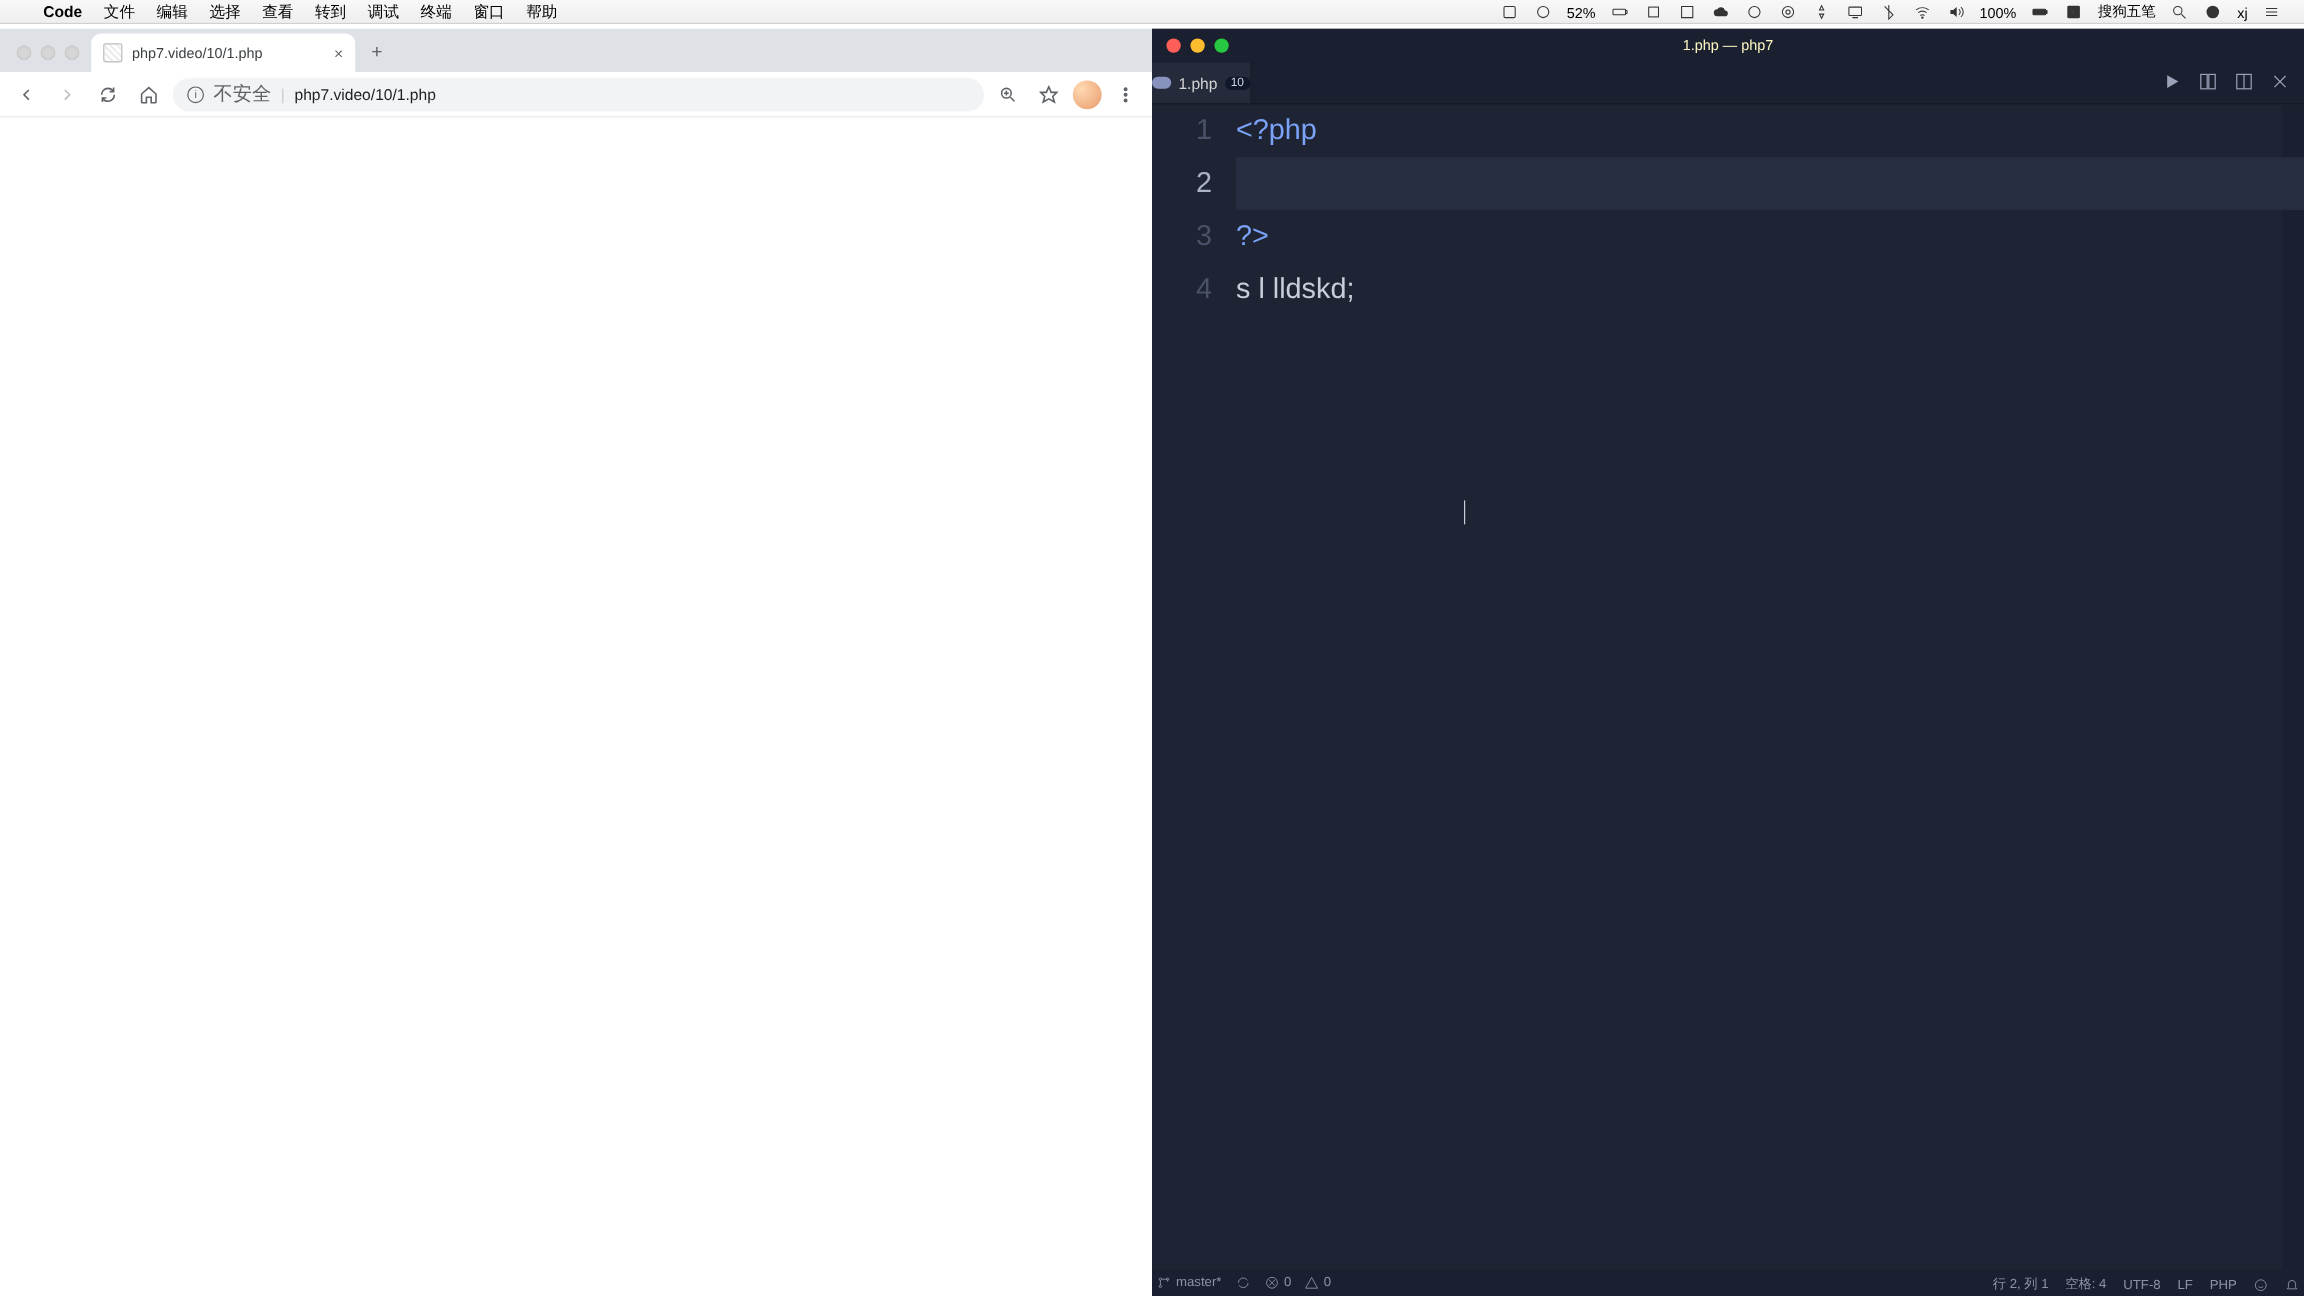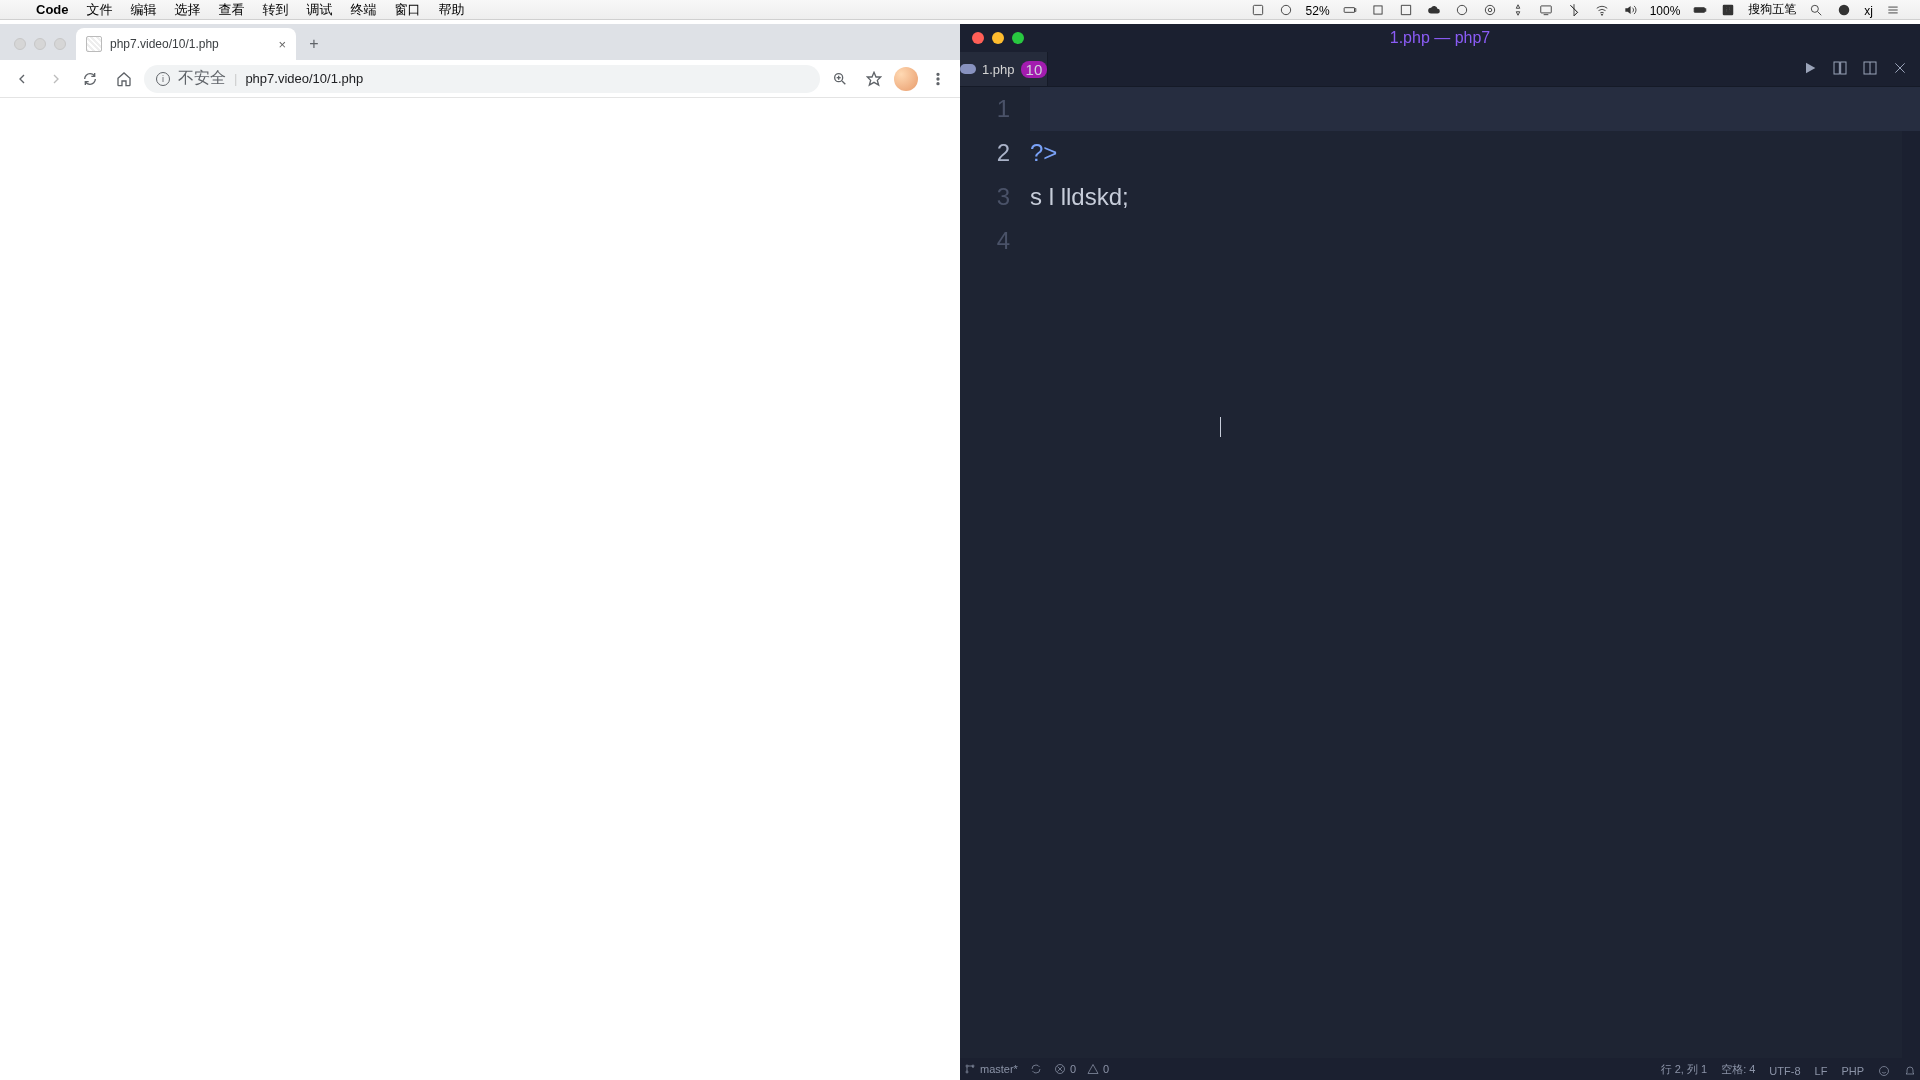--- a/index.html
+++ b/index.html
@@ -36,25 +36,25 @@
 .toolbar-icon svg{width:16px;height:16px;stroke:#5f6368;fill:none;stroke-width:2}
 .avatar{width:24px;height:24px;border-radius:50%;background:radial-gradient(circle at 30% 30%,#ffd9b3,#e89b6b)}
 .chrome-content{flex:1;background:#fff}
 
 
 .vscode{position:absolute;top:24px;left:960px;width:960px;height:1056px;background:#1e2433;display:flex;flex-direction:column;color:#ccc;font-size:13px}
 .vsc-titlebar{height:28px;display:flex;align-items:center;position:relative;background:#1b2030}
 .traffic{display:flex;gap:8px;padding-left:12px}
 .traffic span{width:12px;height:12px;border-radius:50%}
 .tr-r{background:#ff5f57}.tr-y{background:#febc2e}.tr-g{background:#28c840}
-.vsc-title{position:absolute;left:50%;transform:translateX(-50%);font-size:16px;color:#8b5cf6}
+.vsc-title{position:absolute;left:50%;transform:translateX(-50%);font-size:12px;color:#fef9c3}
 .vsc-tabbar{height:35px;background:#1b2030;display:flex;align-items:stretch;border-bottom:1px solid #151a27}
 .vsc-tab{display:flex;align-items:center;gap:6px;padding:0 0;background:#252b3b;font-size:13px;color:#d4d4d4;border-right:1px solid #151a27}
 .vsc-tab .php-ico{width:16px;height:10px;background:#8892bf;border-radius:5px;position:relative}
-.vsc-tab .badge{background:#a21caf;color:#cfd3dc;border-radius:8px;padding:0 5px;font-size:15px;min-width:16px;text-align:center}
+.vsc-tab .badge{background:#0f172a;color:#cfd3dc;border-radius:8px;padding:0 5px;font-size:10px;min-width:16px;text-align:center}
 .vsc-tab-actions{margin-left:auto;display:flex;align-items:center;gap:14px;padding-right:12px;color:#9aa3b8}
 .vsc-tab-actions svg{width:16px;height:16px;stroke:#9aa3b8;fill:none;stroke-width:1.5}
 .editor{flex:1;background:#1e2433;display:flex;font-family:"SF Mono",Menlo,Consolas,monospace;font-size:24px;line-height:44px;position:relative;overflow:hidden}
 .editor .minimap{position:absolute;right:0;top:0;width:18px;height:100%;background:#1b2030}
 .gutter{width:70px;text-align:right;padding-right:20px;color:#4a5268;user-select:none}
 .gutter .ln{height:44px}
 .gutter .ln.cur{color:#aab3c8}
 .code{flex:1;position:relative}
 .code .line{height:44px;white-space:pre;color:#c7cdda}
 .code .line.hl{background:#262d40}
@@ -296,20 +296,21 @@
   </div>
   <div class="editor">
     <div class="minimap"></div>
     <div class="gutter">
       <div class="ln">1</div>
       <div class="ln cur">2</div>
       <div class="ln">3</div>
       <div class="ln">4</div>
     </div>
     <div class="code">
+      <div class="line"><span class="tok-tag">&lt;?php</span></div>
       <div class="line hl"><span></span></div>
       <div class="line"><span class="tok-tag">?&gt;</span></div>
       <div class="line"><span class="tok-txt">s l lldskd;</span></div>
       <div class="cursor-mark"></div>
     </div>
   </div>
   <div class="statusbar">
     <span class="sb-item">
         <svg viewBox="0 0 24 24">
           <circle cx="6" cy="6" r="2"></circle>

